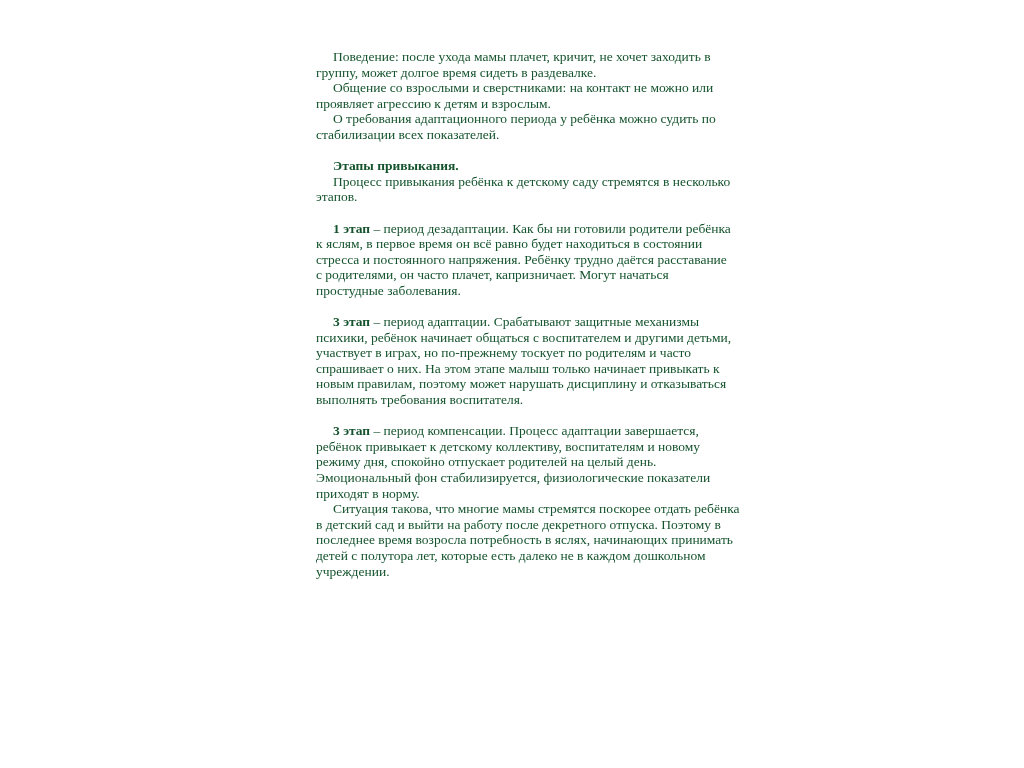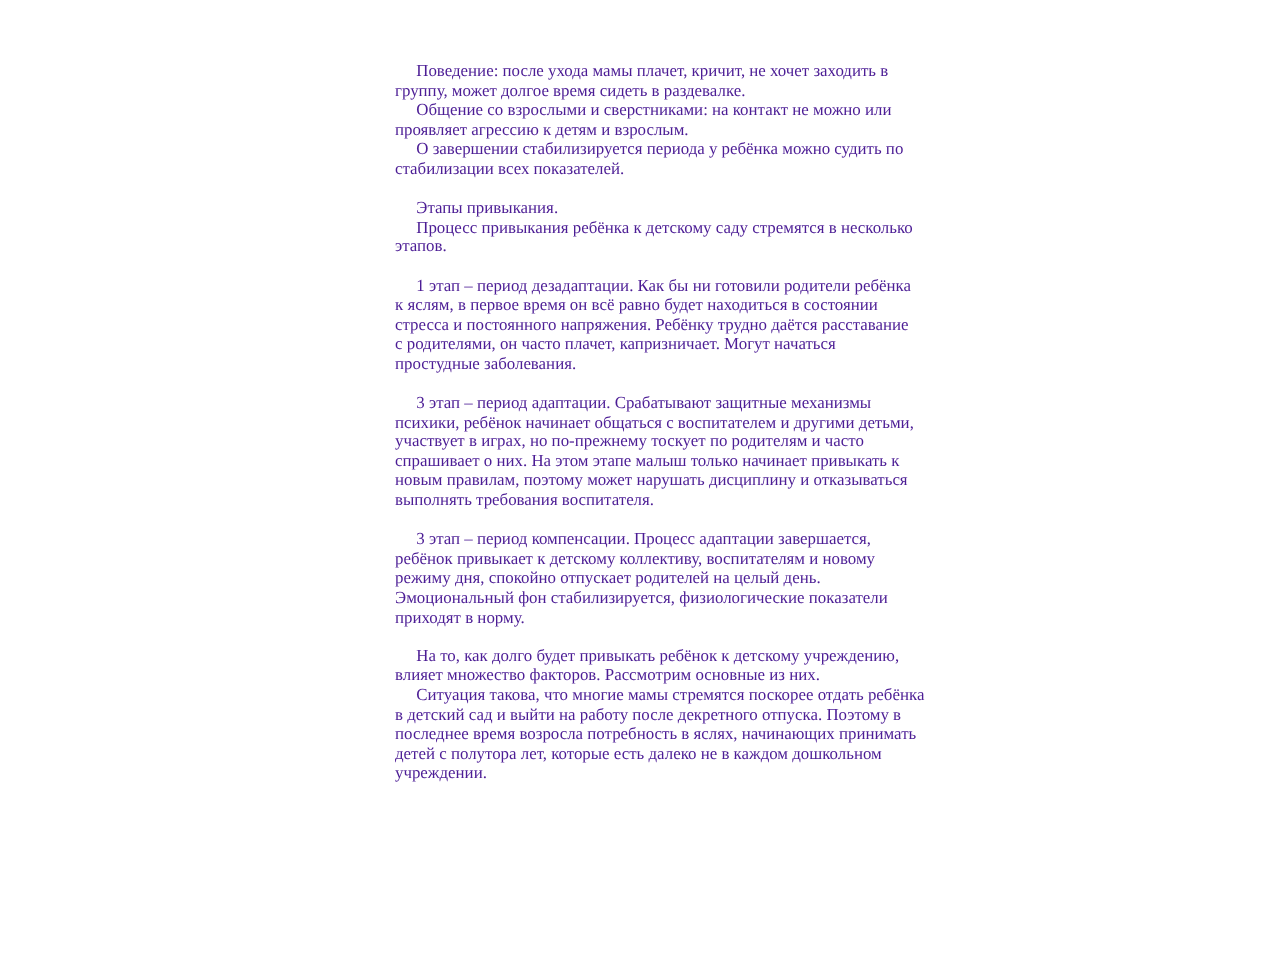--- a/index.html
+++ b/index.html
@@ -13,50 +13,50 @@
     height: 768px;
     background: #ffffff;
     overflow: hidden;
     font-family: "Liberation Serif", "DejaVu Serif", serif;
   }
   .text-column {
     position: absolute;
     left: 316px;
     top: 49px;
     width: 452px;
-    color: #4c1d95;
+    color: #14532d;
     font-size: 13.5px;
     line-height: 15.6px;
   }
   .para {
     margin: 0;
     white-space: pre-line;   
     text-indent: 17px;       
   }
   .gap {
     margin-top: 15.6px;      
   }
   .heading {
-    font-weight: normal;
+    font-weight: bold;
   }
   .stage-label {
-    font-weight: normal;
+    font-weight: bold;
   }
 </style>
 </head>
 <body>
 
 <div class="page">
   <div class="text-column">
 
     <p class="para">Поведение: после ухода мамы плачет, кричит, не хочет заходить в
 группу, может долгое время сидеть в раздевалке.</p>
     <p class="para">Общение со взрослыми и сверстниками: на контакт не можно или
 проявляет агрессию к детям и взрослым.</p>
-    <p class="para">О завершении стабилизируется периода у ребёнка можно судить по
+    <p class="para">О требования адаптационного периода у ребёнка можно судить по
 стабилизации всех показателей.</p>
 
     <p class="para heading gap">Этапы привыкания.</p>
     <p class="para">Процесс привыкания ребёнка к детскому саду стремятся в несколько
 этапов.</p>
 
     <p class="para gap"><b class="stage-label">1 этап</b><span> – период дезадаптации. Как бы ни готовили родители ребёнка
 к яслям, в первое время он всё равно будет находиться в состоянии
 стресса и постоянного напряжения. Ребёнку трудно даётся расставание
 с родителями, он часто плачет, капризничает. Могут начаться
@@ -69,22 +69,20 @@
 новым правилам, поэтому может нарушать дисциплину и отказываться
 выполнять требования воспитателя.</span></p>
 
     <p class="para gap"><b class="stage-label">3 этап</b><span> – период компенсации. Процесс адаптации завершается,
 ребёнок привыкает к детскому коллективу, воспитателям и новому
 режиму дня, спокойно отпускает родителей на целый день.
 Эмоциональный фон стабилизируется, физиологические показатели
 приходят в норму.</span></p>
 
 
-    <p class="para gap">На то, как долго будет привыкать ребёнок к детскому учреждению,
-влияет множество факторов. Рассмотрим основные из них.</p>
 
     <p class="para">Ситуация такова, что многие мамы стремятся поскорее отдать ребёнка
 в детский сад и выйти на работу после декретного отпуска. Поэтому в
 последнее время возросла потребность в яслях, начинающих принимать
 детей с полутора лет, которые есть далеко не в каждом дошкольном
 учреждении.</p>
 
   </div>
 </div>
 

